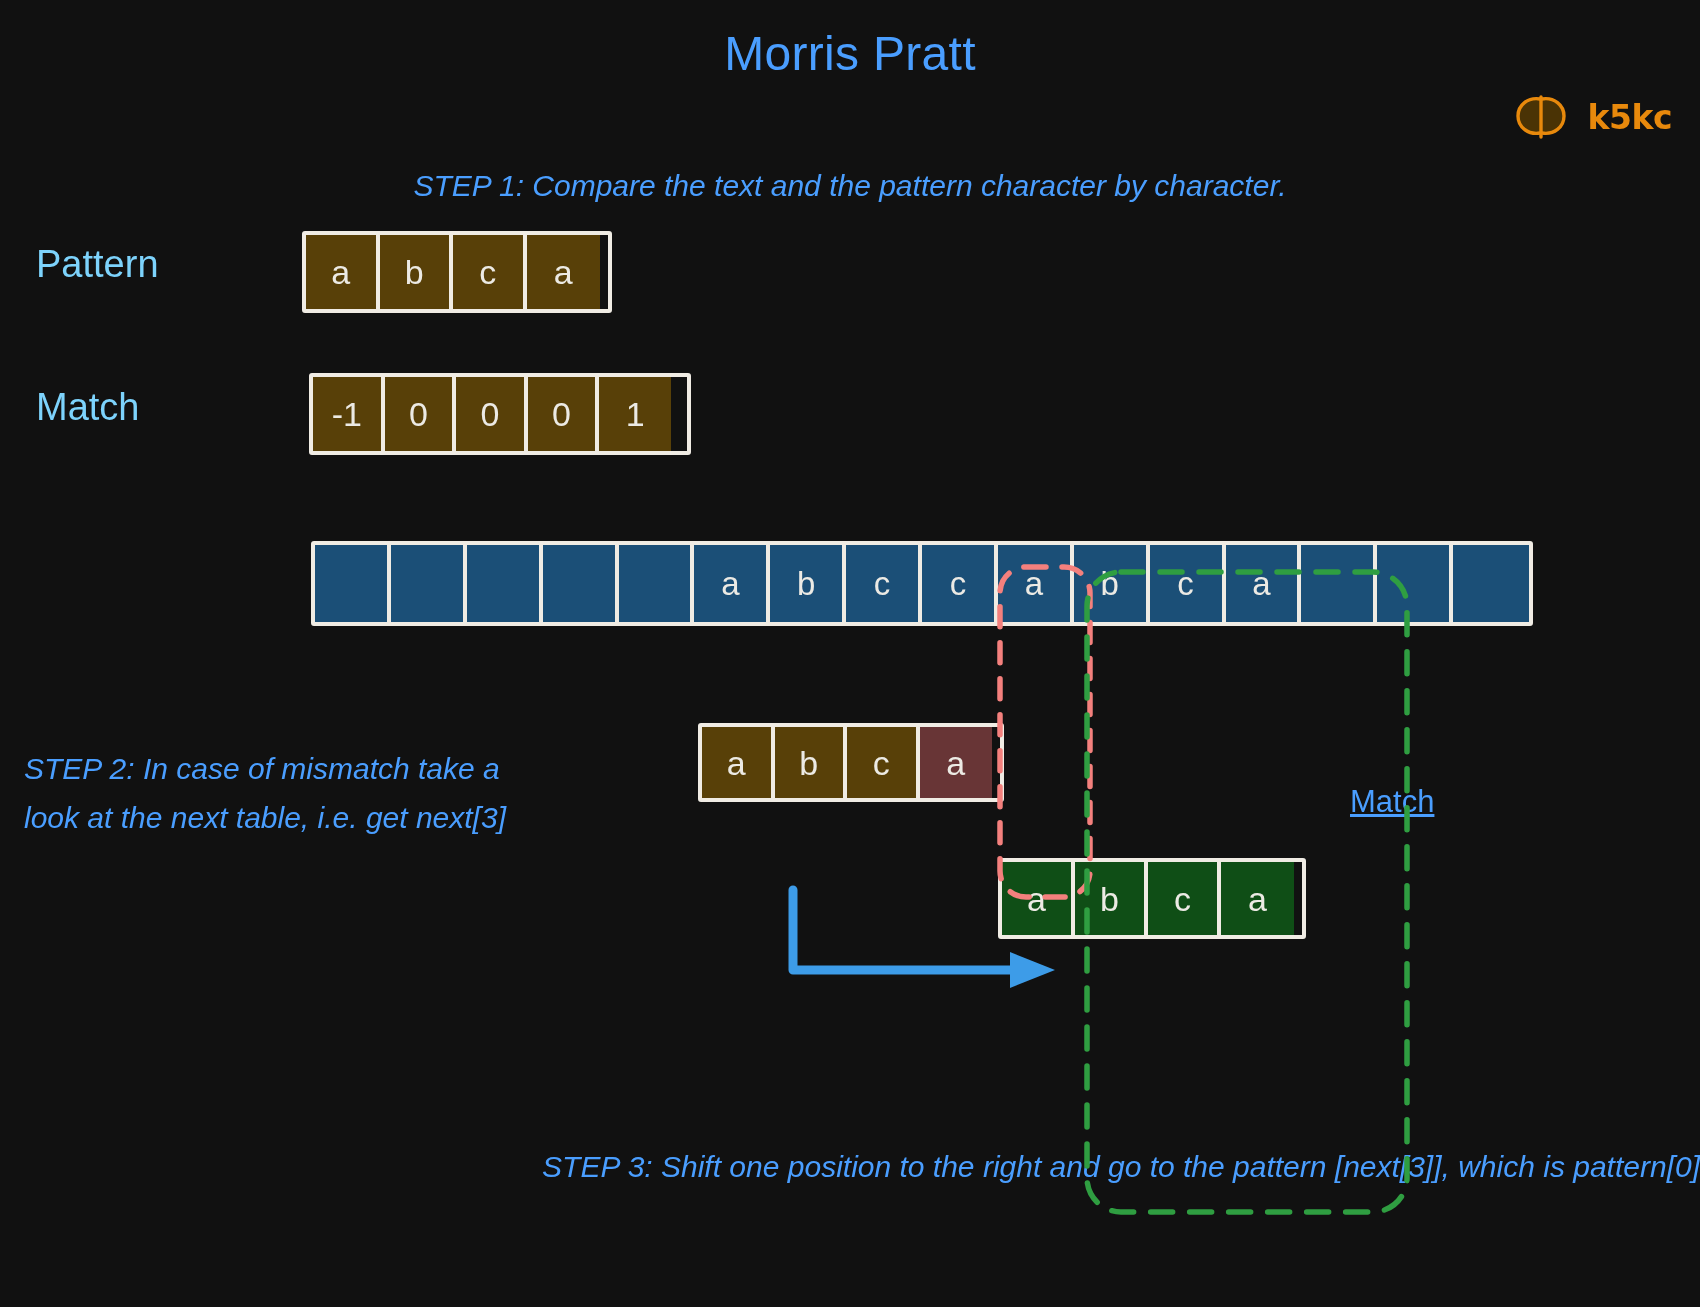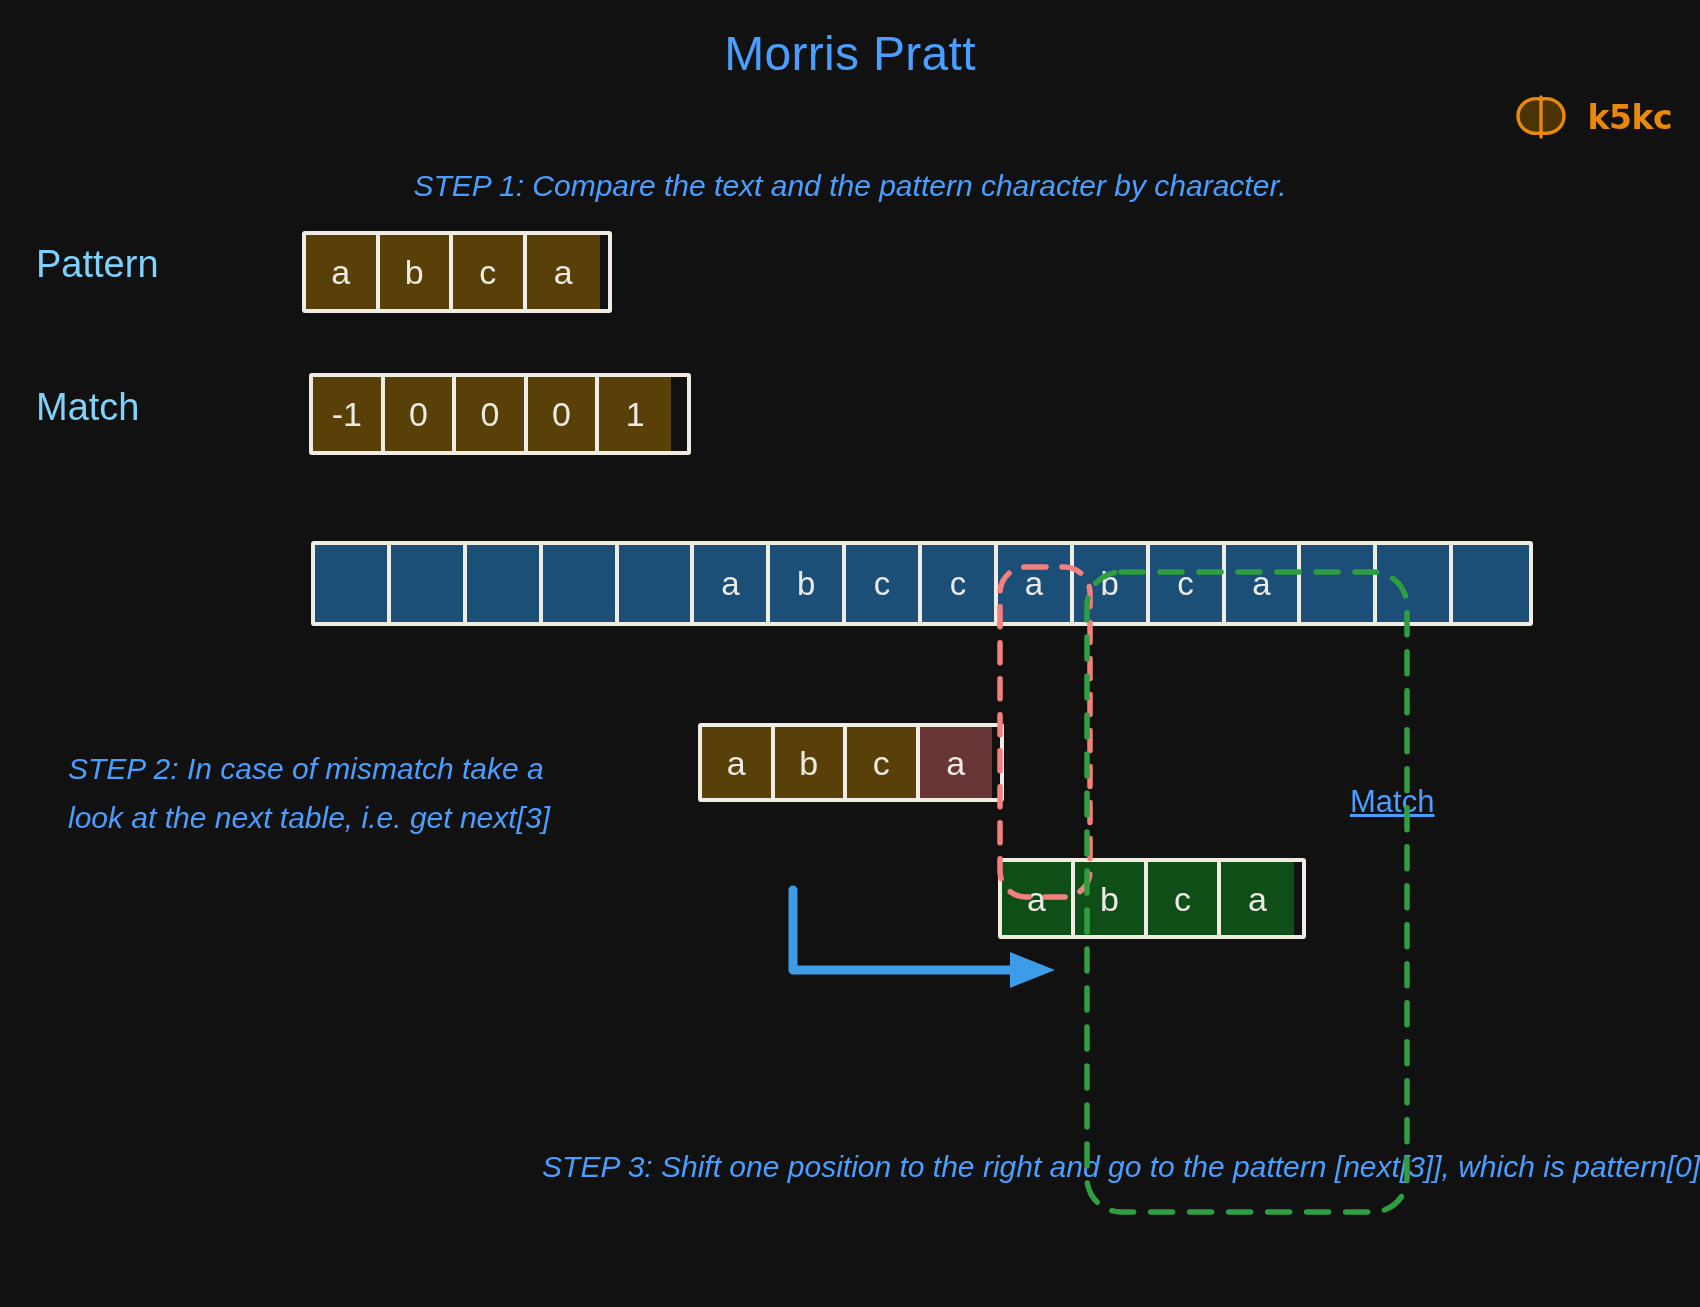--- a/index.html
+++ b/index.html
@@ -56,21 +56,21 @@
   
   .step-caption {
     position: absolute;
     color: #4a9eff;
     font-size: 30px;
     line-height: 1.62;
     white-space: pre-line;
     font-style: italic;
   }
   #step1 { left: 0; top: 162px; width: 1700px; text-align: center; }
-  #step2 { left: 24px; top: 745px; width: 680px; text-align: left; margin-left: 44px; }
+  #step2 { left: 24px; top: 745px; width: 680px; text-align: left; }
   #step3 { left: 0; top: 1143px; width: 1700px; text-align: right; }
 
   
   .row-label {
     position: absolute;
     font-size: 38px;
     color: #7dd3fc;
     font-weight: 400;
   }
   #label-pattern { left: 36px; top: 243px; }

